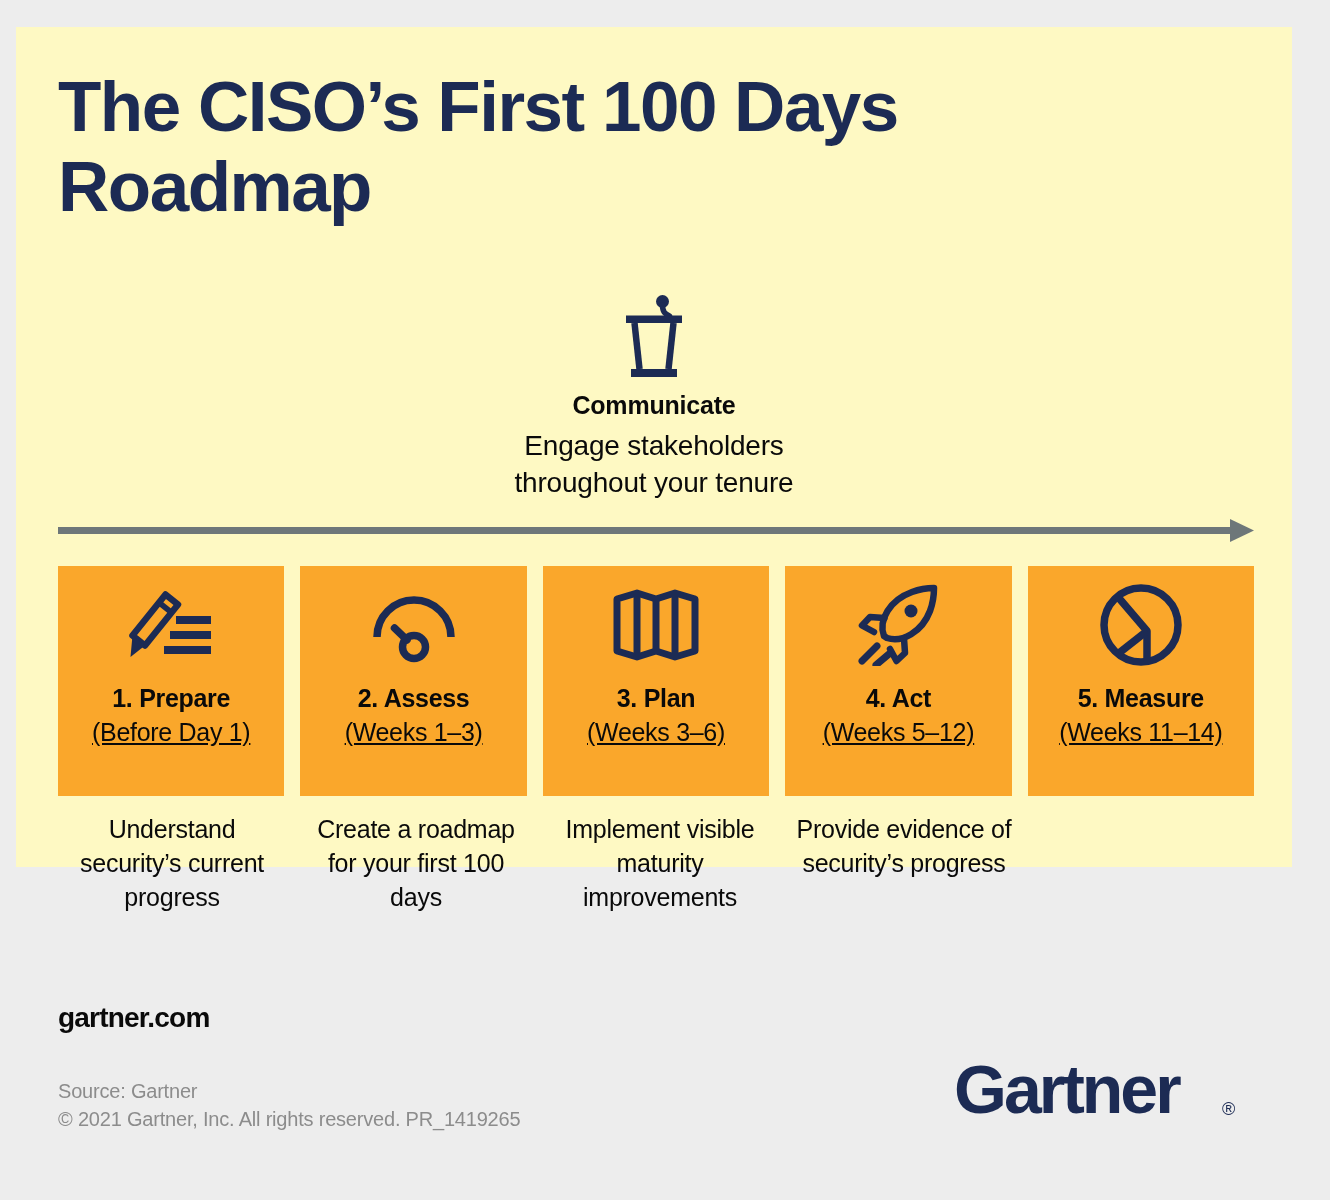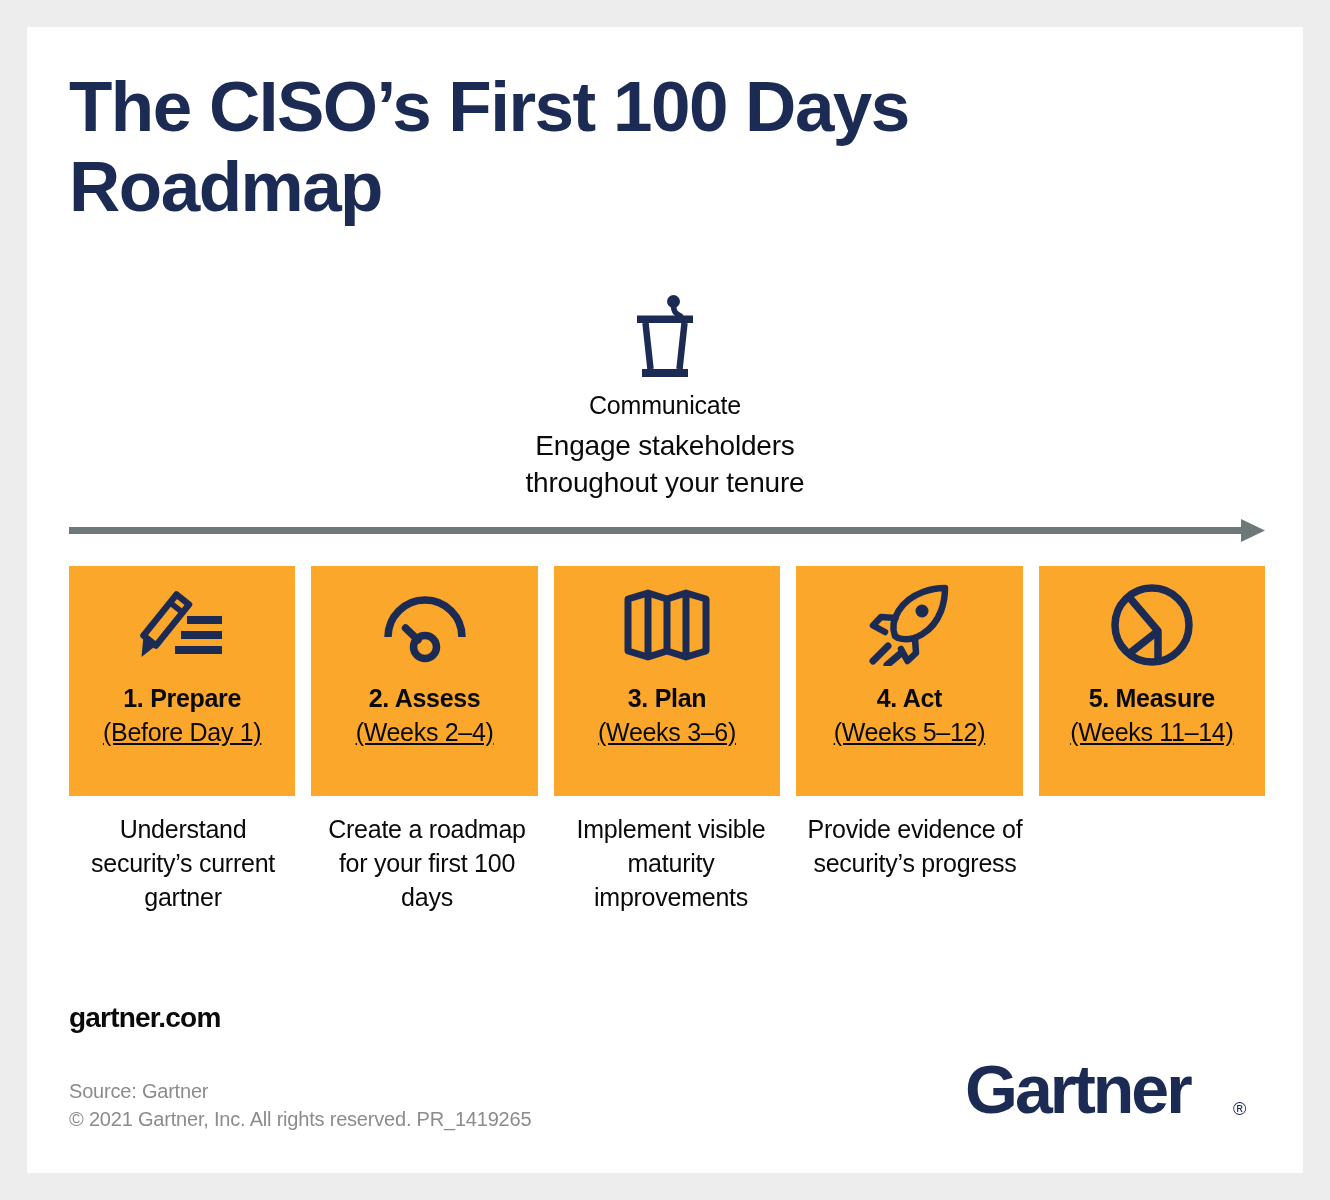--- a/index.html
+++ b/index.html
@@ -8,25 +8,25 @@
   }
   body {
     width: 1330px;
     height: 1200px;
     background: #ededed;
     font-family: "Liberation Sans", sans-serif;
     overflow: hidden;
   }
   #canvas {
     position: absolute;
-    left: 27px;
+    left: 16px;
     top: 27px;
     width: 1276px;
-    height: 1146px;
-    background: #ffffff;
+    height: 840px;
+    background: #fef9c3;
   }
 
   
   #title {
     position: absolute;
     left: 42px;
     top: 40px;
     width: 1100px;
     font-size: 71px;
     font-weight: bold;
@@ -45,21 +45,21 @@
   }
   #communicate .podium-wrap {
     height: 84px;
     display: flex;
     align-items: flex-end;
     justify-content: center;
   }
   #communicate .comm-title {
     margin-top: 12px;
     font-size: 25px;
-    font-weight: normal;
+    font-weight: bold;
     color: #0a0a0a;
     letter-spacing: -0.2px;
   }
   #communicate .comm-desc {
     margin-top: 8px;
     font-size: 28px;
     line-height: 1.32;
     color: #0a0a0a;
     letter-spacing: -0.2px;
   }
@@ -220,21 +220,21 @@
         <svg width="86" height="76" viewBox="0 0 86 76" fill="none">
 
           <path d="M6 50 A37 37 0 0 1 80 50" stroke="#1c2b54" stroke-width="7.5" fill="none" stroke-linecap="butt"></path>
 
           <circle cx="43" cy="60" r="11.5" stroke="#1c2b54" stroke-width="7.5" fill="none"></circle>
 
           <path d="M36 53 L23.5 41" stroke="#1c2b54" stroke-width="7.5" stroke-linecap="round" fill="none"></path>
         </svg>
       </div>
       <div class="card-title">2. Assess</div>
-      <div class="card-weeks">(Weeks 2–4)</div>
+      <div class="card-weeks">(Weeks 1–3)</div>
     </div>
 
     <div class="card">
       <div class="icon-box">
         <svg width="86" height="72" viewBox="0 0 86 72" fill="none">
           <g stroke="#1c2b54" stroke-width="7" stroke-linejoin="round" fill="none">
 
             <path d="M4 10 L24 4 L43 10 L62 4 L82 10 L82 62 L62 68 L43 62 L24 68 L4 62 Z"></path>
 
             <path d="M24 4 L24 68"></path>
@@ -278,21 +278,21 @@
           <path d="M48 48 L20 70" stroke="#1c2b54" stroke-width="7.5" stroke-linecap="butt" fill="none"></path>
         </svg>
       </div>
       <div class="card-title">5. Measure</div>
       <div class="card-weeks">(Weeks 11–14)</div>
     </div>
 
   </div>
 
   <div id="descs">
-    <div class="desc">Understand security’s current gartner</div>
+    <div class="desc">Understand security’s current progress</div>
     <div class="desc">Create a roadmap for your first 100 days</div>
     <div class="desc">Implement visible maturity improvements</div>
     <div class="desc">Provide evidence of security’s progress</div>
   </div>
 
   <div id="site-url">gartner.com</div>
   <div id="source-lines">
     <div>Source: Gartner</div>
     <div>© 2021 Gartner, Inc. All rights reserved. PR_1419265</div>
   </div>

